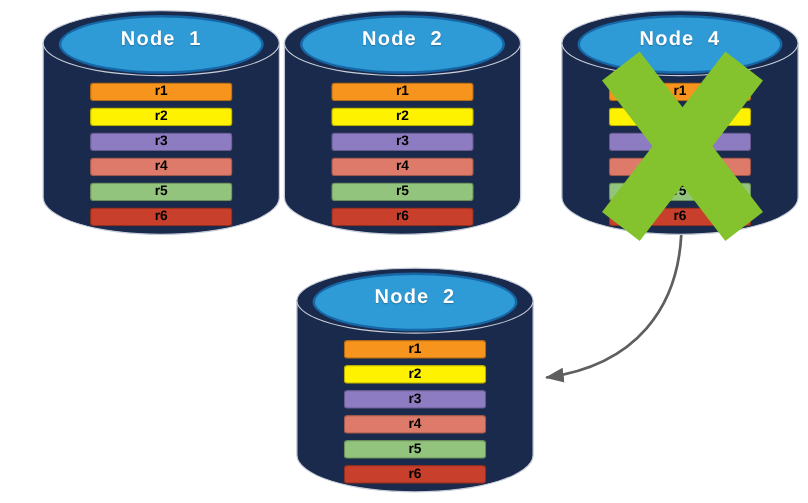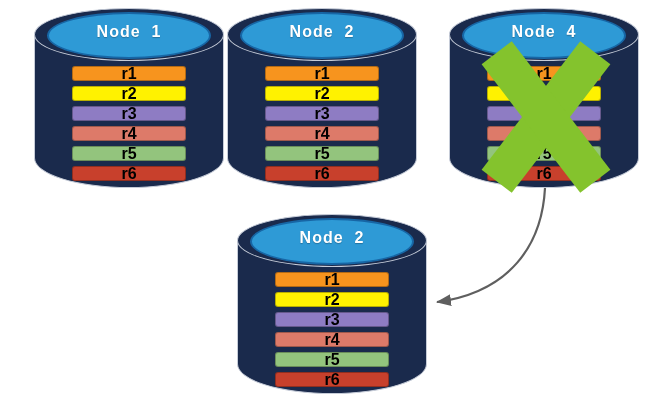--- a/index.html
+++ b/index.html
@@ -45,21 +45,21 @@
     text-shadow: 0 1px 1px rgba(0,0,0,0.25);
   }
   .bars { position: absolute; top: 58px; left: 38px; width: 114px; }
   .bar {
     height: 13px;
     margin-bottom: 5px;
     border-radius: 3px;
     border: 1px solid rgba(0,0,0,0.28);
     box-sizing: content-box;
     text-align: center;
-    font-size: 16px;
+    font-size: 11px;
     font-weight: bold;
     line-height: 13px;
     color: #000000;
   }
   .x-overlay {
     position: absolute;
     left: 46px; top: 43px;
     width: 102px; height: 132px;
   }
   .x-arm {

